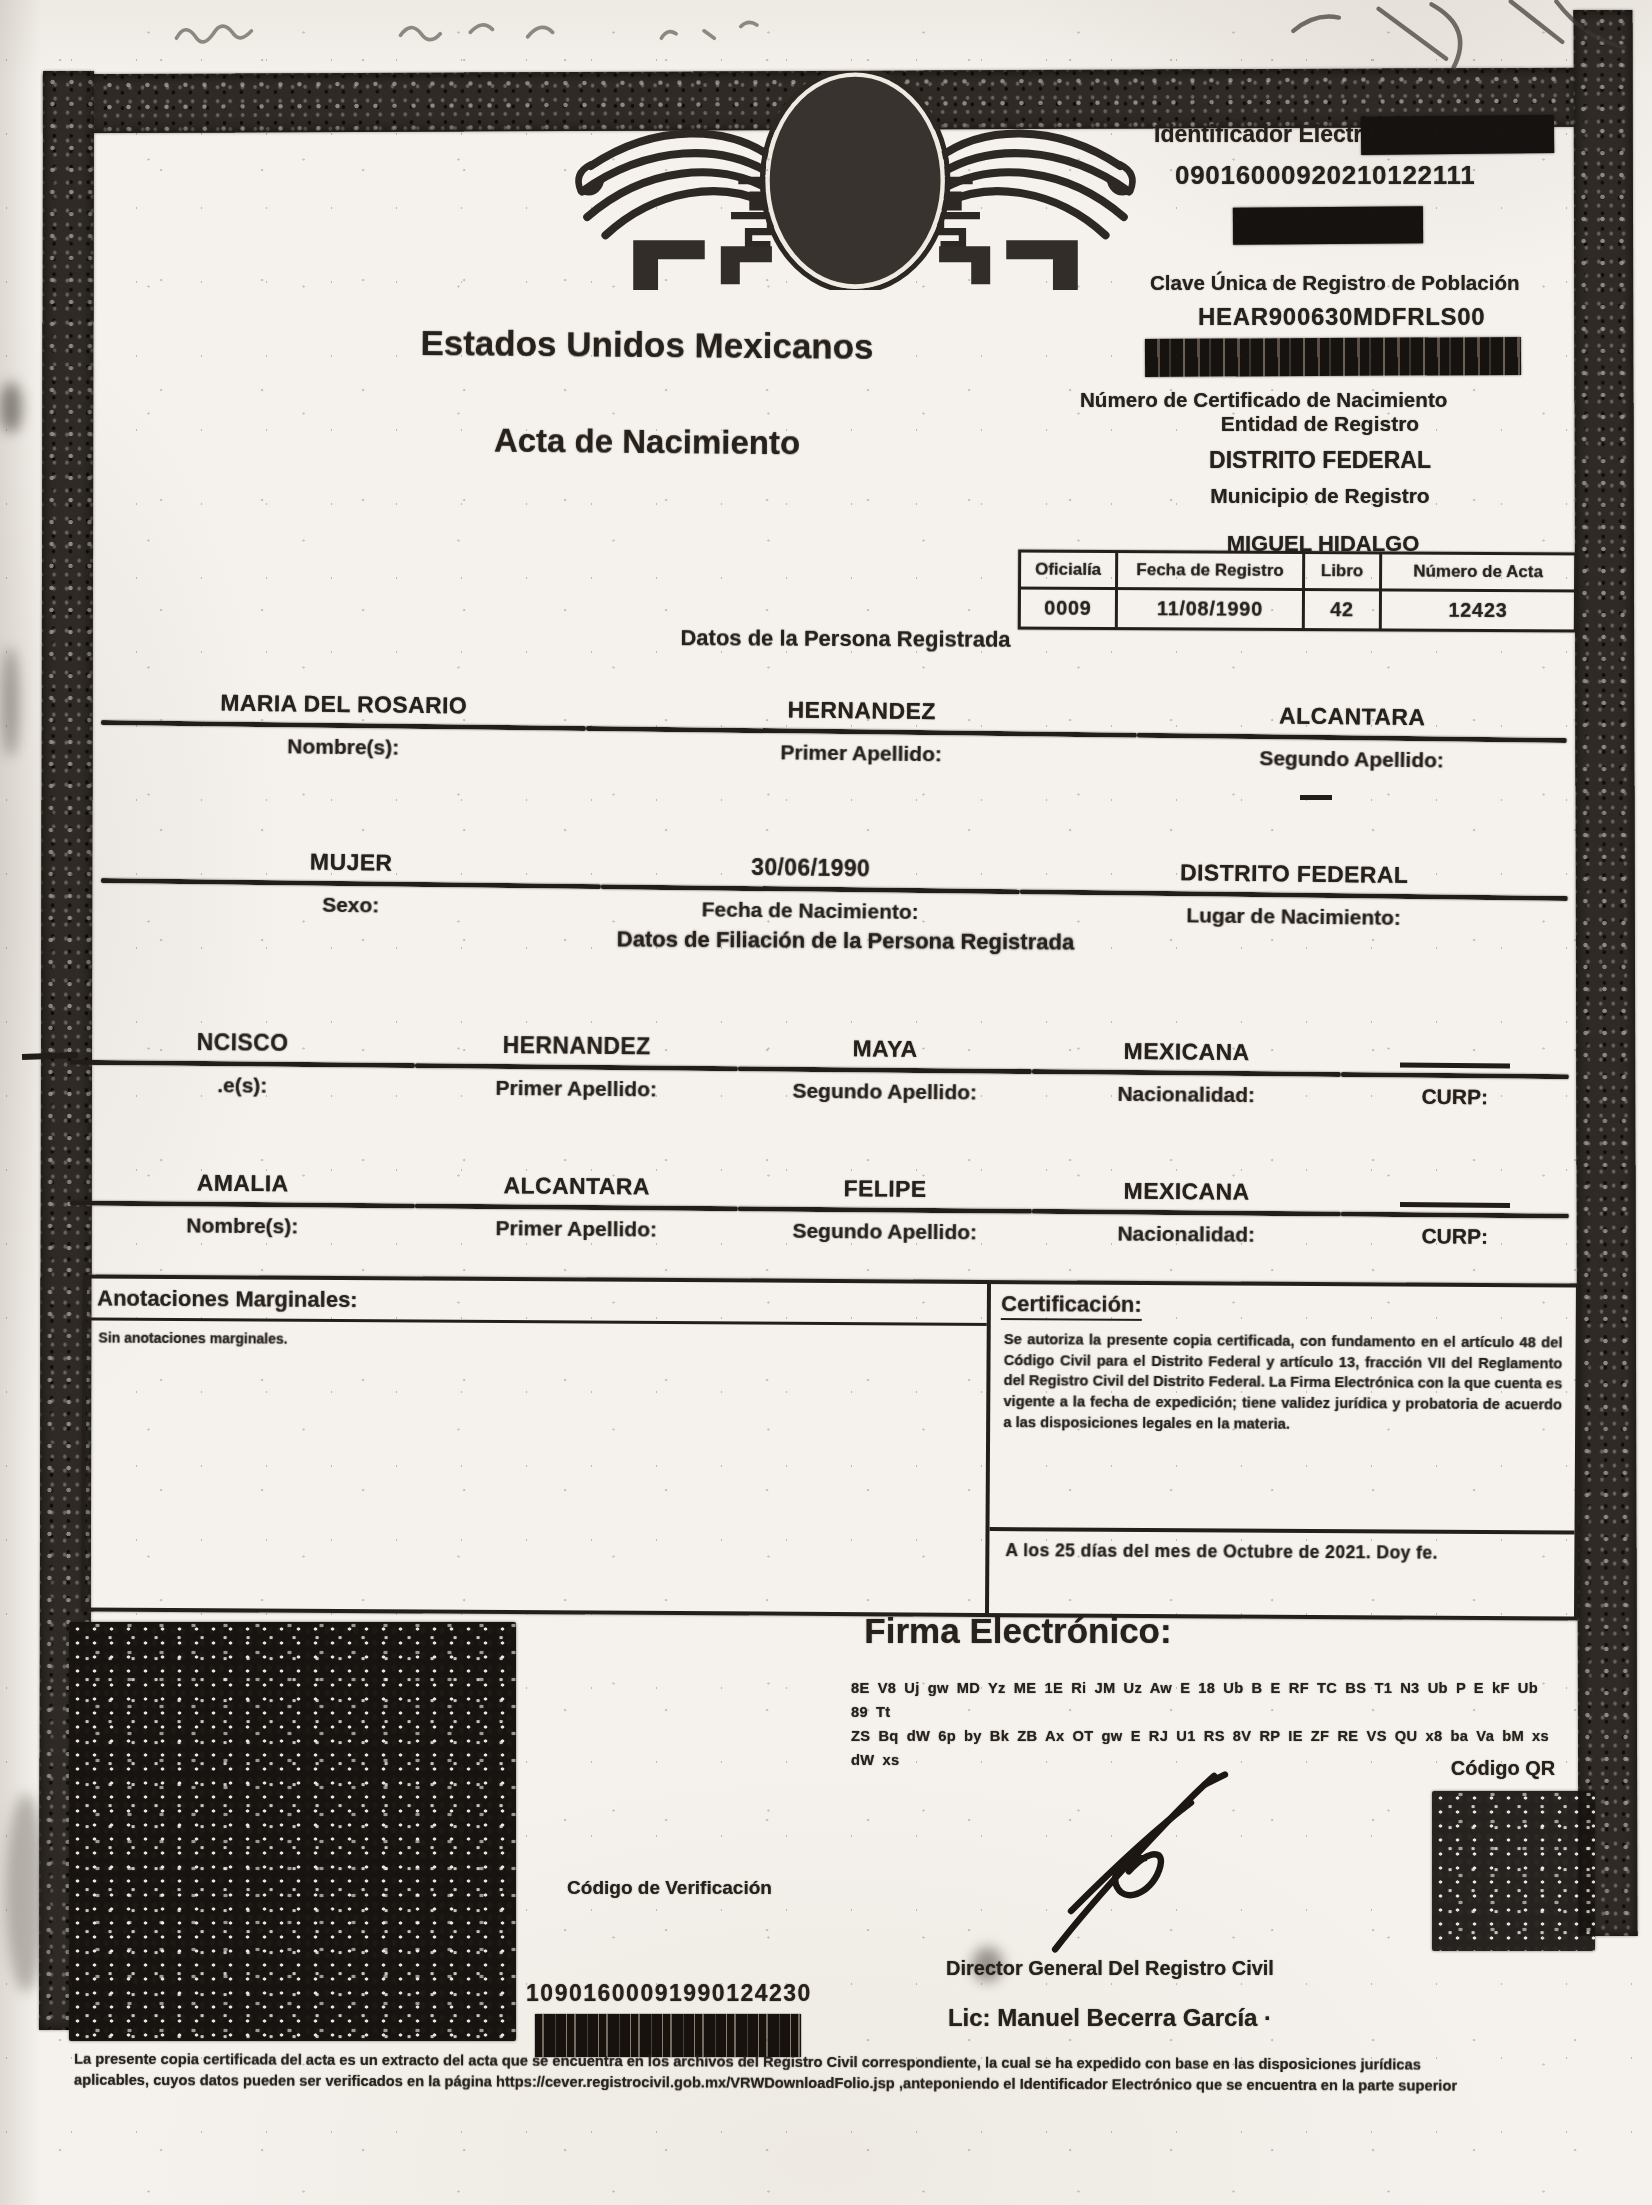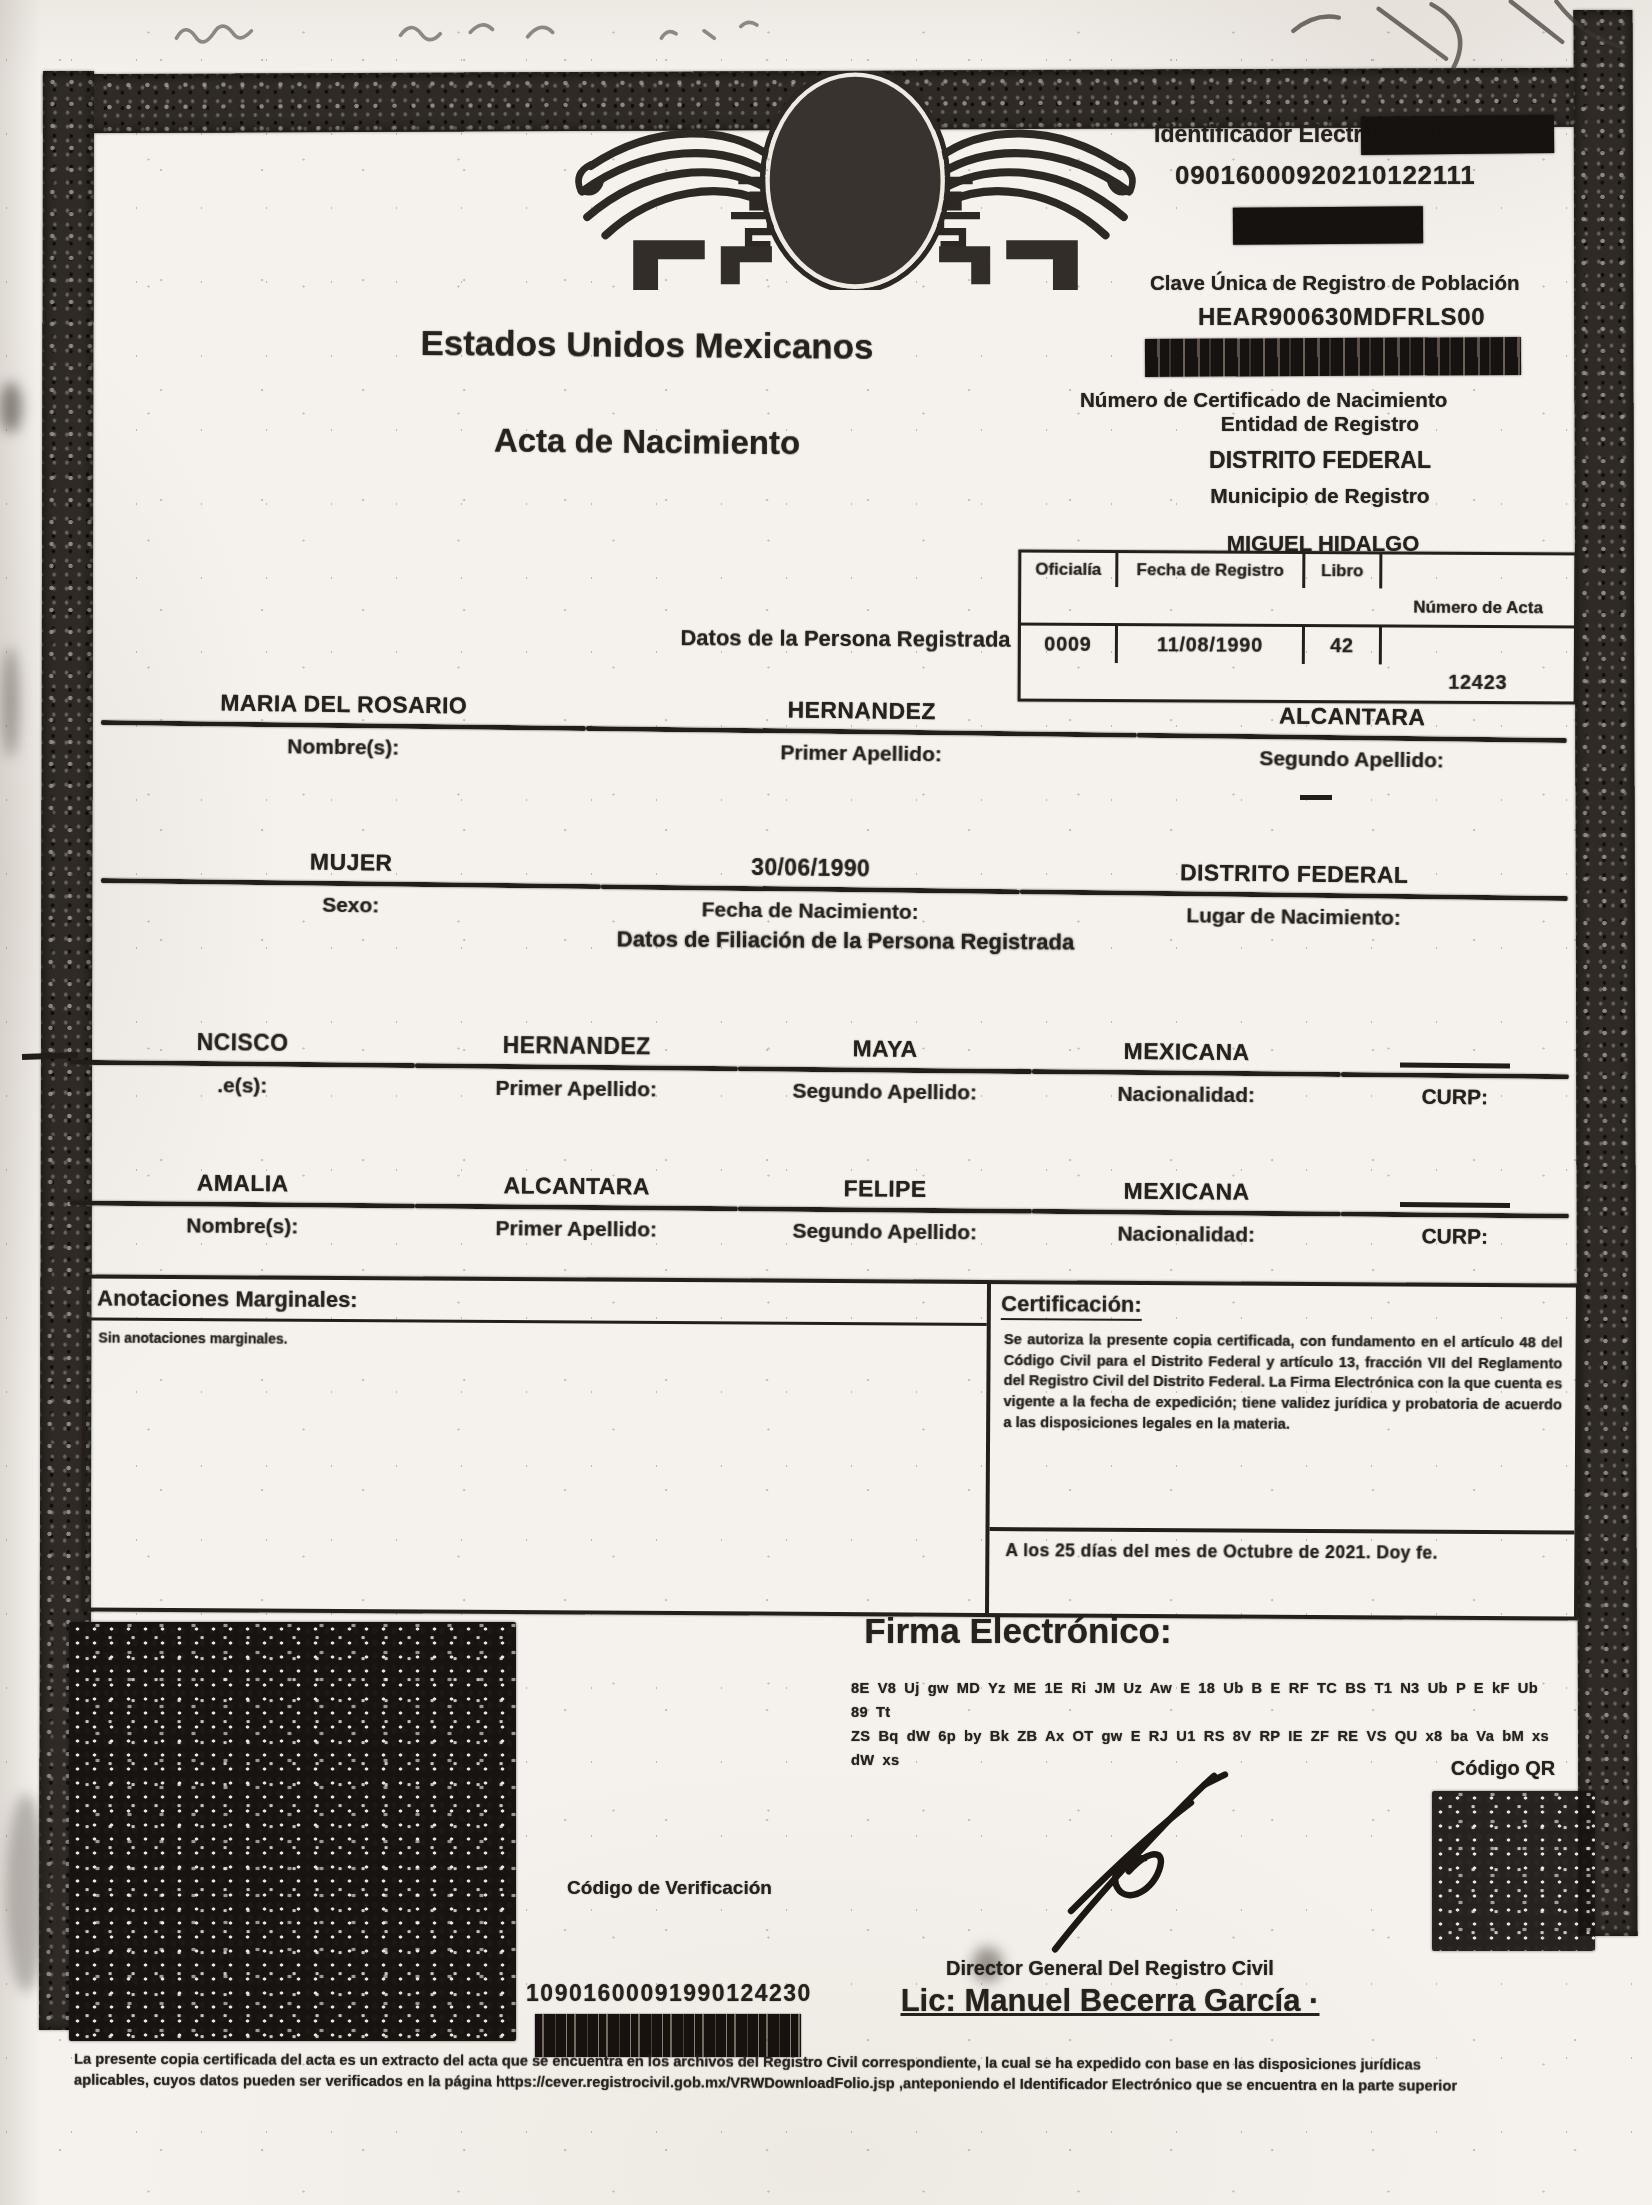--- a/index.html
+++ b/index.html
@@ -69,21 +69,21 @@
       radial-gradient(rgba(30,24,19,1) 2.2px, transparent 2.9px);
     background-size:17px 14px,23px 21px,32px 27px,9.6px 12.5px;
     background-position:0 0,6.6px 5.1px,12.5px 17px,3.7px 2.2px;
     box-shadow:0 0 2.9px rgba(20,15,12,.6);
   }
   
   .regtable{left:1018px;top:551px;width:553px;transform:rotate(.3deg);border:3.7px solid #241f1a;box-shadow:0 0 1.5px rgba(30,24,20,.7);z-index:3;}
   .regtable .rrow{display:flex;}
   .regtable .rrow.hdr{border-bottom:3.7px solid #241f1a;}
   .regtable .cell{box-sizing:border-box;display:flex;align-items:center;justify-content:center;font-weight:bold;border-right:3.7px solid #241f1a;}
-  .regtable .cell:last-child{border-right:none;margin-top:36px;}
+  .regtable .cell:last-child{border-right:none;}
   .c0{width:97px;}.c1{width:187px;}.c2{width:77px;}.c3{flex:1;}
   .hdr .cell{height:34px;font-size:17px;}
   .valr .cell{height:37px;font-size:20px;letter-spacing:0.7px;}
   
   .frow{display:flex;align-items:stretch;z-index:3;}
   .field{display:flex;flex-direction:column;}
   .field .val{height:37px;display:flex;justify-content:center;align-items:flex-end;font-size:23px;font-weight:bold;padding-bottom:5.1px;letter-spacing:0.4px;}
   .field .rule{border-top:5.9px solid #221d19;width:100%;border-radius:2.2px;box-shadow:0 0 1.5px rgba(30,24,20,.8);}
   .field .lab{text-align:center;font-size:21px;font-weight:bold;margin-top:6.6px;}
   .short-dash{width:110px;border-top:5.9px solid #221d19;margin:0 auto;}
@@ -304,21 +304,21 @@
 <svg class="abs sig-svg" viewBox="0 0 300 270">
   <path d="M18,258 C70,190 190,60 238,18"></path>
   <path d="M40,205 C95,150 152,95 206,55"></path>
   <path d="M120,150 C150,118 172,120 162,148 C150,182 112,196 102,168 C96,148 118,128 142,132"></path>
   <path d="M225,30 l28,-14"></path>
 </svg>
 
 <div class="abs smudge" style="left:972px;top:1947px;width:31px;height:35px;background:rgba(45,38,32,.45);"></div>
 <div class="abs ink ctr" style="left:860px;top:1957px;width:500px;">
   <div class="b blur1" style="font-size:20px;">Director General Del Registro Civil</div>
-  <div class="b blur1" style="font-size:31px;margin-top:3px;text-decoration:underline;">Lic: Manuel Becerra García ·</div>
+  <div class="b blur1" style="font-size:24px;margin-top:24px;">Lic: Manuel Becerra García ·</div>
 </div>
 
 <div class="abs ink b ctr blur2" style="left:515px;top:1877px;width:309px;font-size:19px;">Código de Verificación</div>
 <div class="abs ink b ctr blur1" style="left:485px;top:1980px;width:368px;font-size:23px;letter-spacing:1.5px;">10901600091990124230</div>
 <div class="abs vbarcode" style="left:535px;top:2014px;width:266px;height:43px;"></div>
 
 <div class="abs ink b blur2" style="left:74px;top:2052px;width:1505px;font-size:14.7px;line-height:21px;transform:rotate(.25deg);">
   <div>La presente copia certificada del acta es un extracto del acta que se encuentra en los archivos del Registro Civil correspondiente, la cual se ha expedido con base en las disposiciones jurídicas</div>
   <div>aplicables, cuyos datos pueden ser verificados en la página https://cever.registrocivil.gob.mx/VRWDownloadFolio.jsp ,anteponiendo el Identificador Electrónico que se encuentra en la parte superior</div>
 </div>

